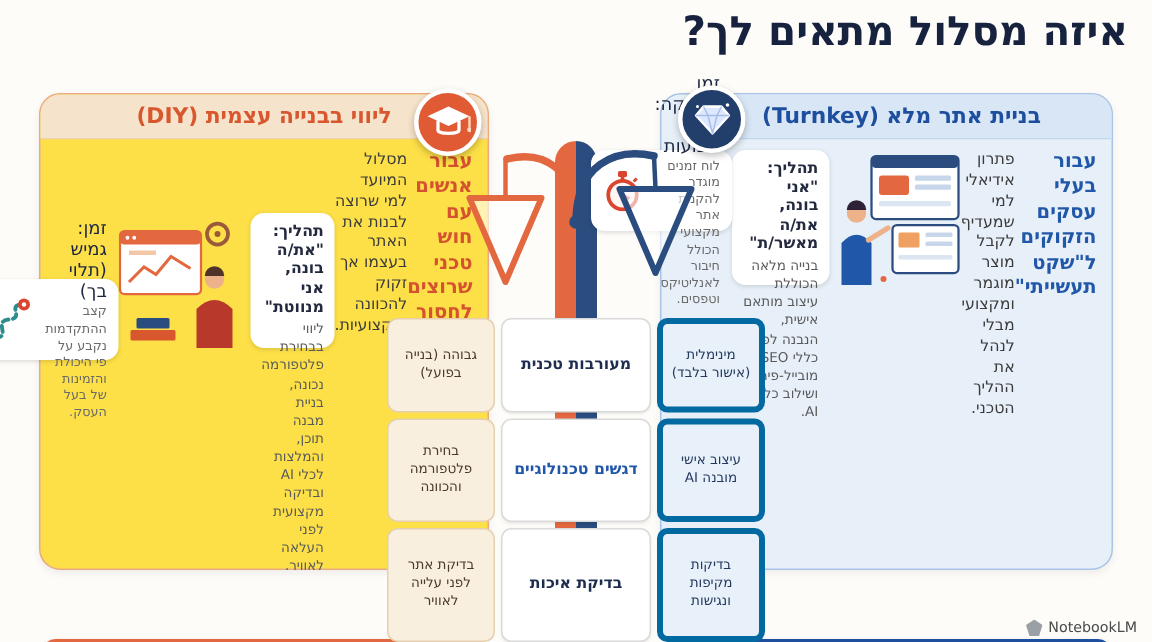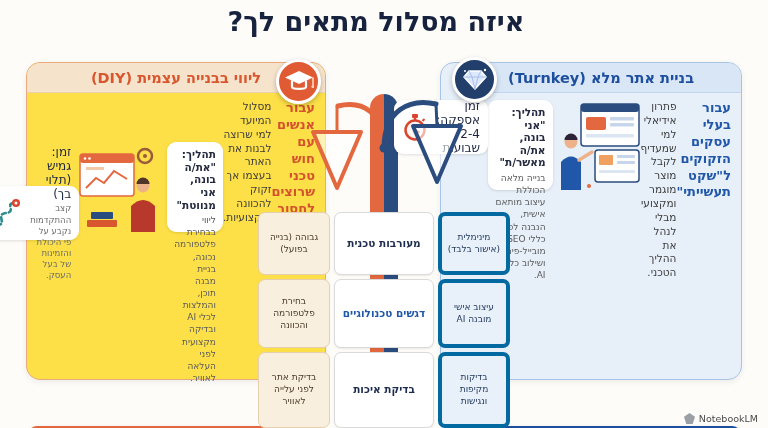--- a/index.html
+++ b/index.html
@@ -1,20 +1,20 @@
 <!DOCTYPE html>
 <html><head>
 <meta charset="utf-8">
 <style>
   * { margin:0; padding:0; box-sizing:border-box; }
   html,body { width:768px; height:428px; }
   body { font-family:"DejaVu Sans", sans-serif; background:#fff; }
   .stage { position:relative; width:768px; height:428px; background:#FDFCF9; overflow:hidden; }
 
-  .title { position:absolute; top:6px; left:0; width:752px; text-align:center;
+  .title { position:absolute; top:6px; left:0; width:752px; 
            font-size:27px; font-weight:800; color:#17233E; direction:rtl; z-index:1; }
 
   
   .scale-bar { position:absolute; left:370px; top:94px; width:28px; height:306px; border-radius:14px;
                background:linear-gradient(90deg,#E4683F 0,#E4683F 50%,#2B4C7E 50%,#2B4C7E 100%); z-index:1; }
   .scale-pans { position:absolute; left:300px; top:86px; z-index:3; }
 
   
   .card { position:absolute; top:62px; height:318px; border-radius:14px; z-index:2;
           box-shadow:0 2px 6px rgba(0,0,0,0.07); }
@@ -168,20 +168,21 @@
         <svg width="26" height="28" viewBox="0 0 26 28">
           <rect x="10" y="1" width="6" height="4" rx="1" fill="#D9452F"></rect>
           <line x1="13" y1="5" x2="13" y2="8" stroke="#D9452F" stroke-width="2.5"></line>
           <line x1="20.5" y1="8" x2="22.5" y2="6" stroke="#D9452F" stroke-width="2"></line>
           <circle cx="13" cy="17" r="9.5" fill="#FFF5F2" stroke="#D9452F" stroke-width="2.5"></circle>
           <line x1="13" y1="17" x2="13" y2="11" stroke="#D9452F" stroke-width="2"></line>
           <line x1="13" y1="17" x2="17.5" y2="19.5" stroke="#D9452F" stroke-width="2"></line>
         </svg>
         <div class="time-copy">
           <div class="time-title">זמן אספקה: 2-4 שבועות</div>
+          <div class="time-text">לוח זמנים מוגדר להקמת אתר מקצועי הכולל חיבור לאנליטיקס וטפסים.</div>
         </div>
       </div>
     </div>
   </section>
 
   <div class="badge badge-diy">
     <svg width="30" height="26" viewBox="0 0 30 26">
       <polygon points="15,2 29,8.5 15,15 1,8.5" fill="#FFFFFF"></polygon>
       <path d="M8 11.5 v6.5 c0 2.5 14 2.5 14 0 v-6.5" fill="none" stroke="#FFFFFF" stroke-width="2.2"></path>
       <line x1="29" y1="8.5" x2="29" y2="16" stroke="#FFD9C0" stroke-width="1.6"></line>

